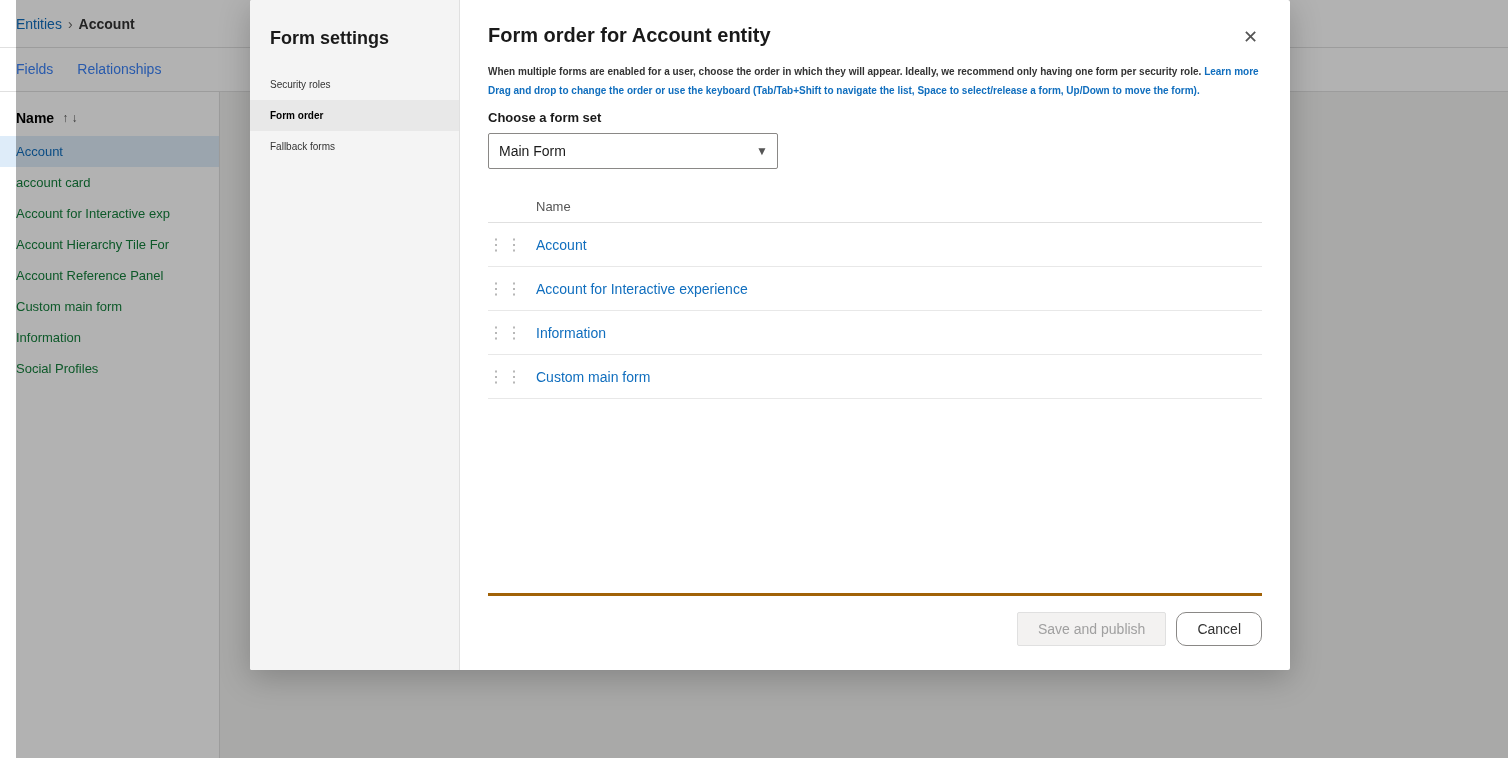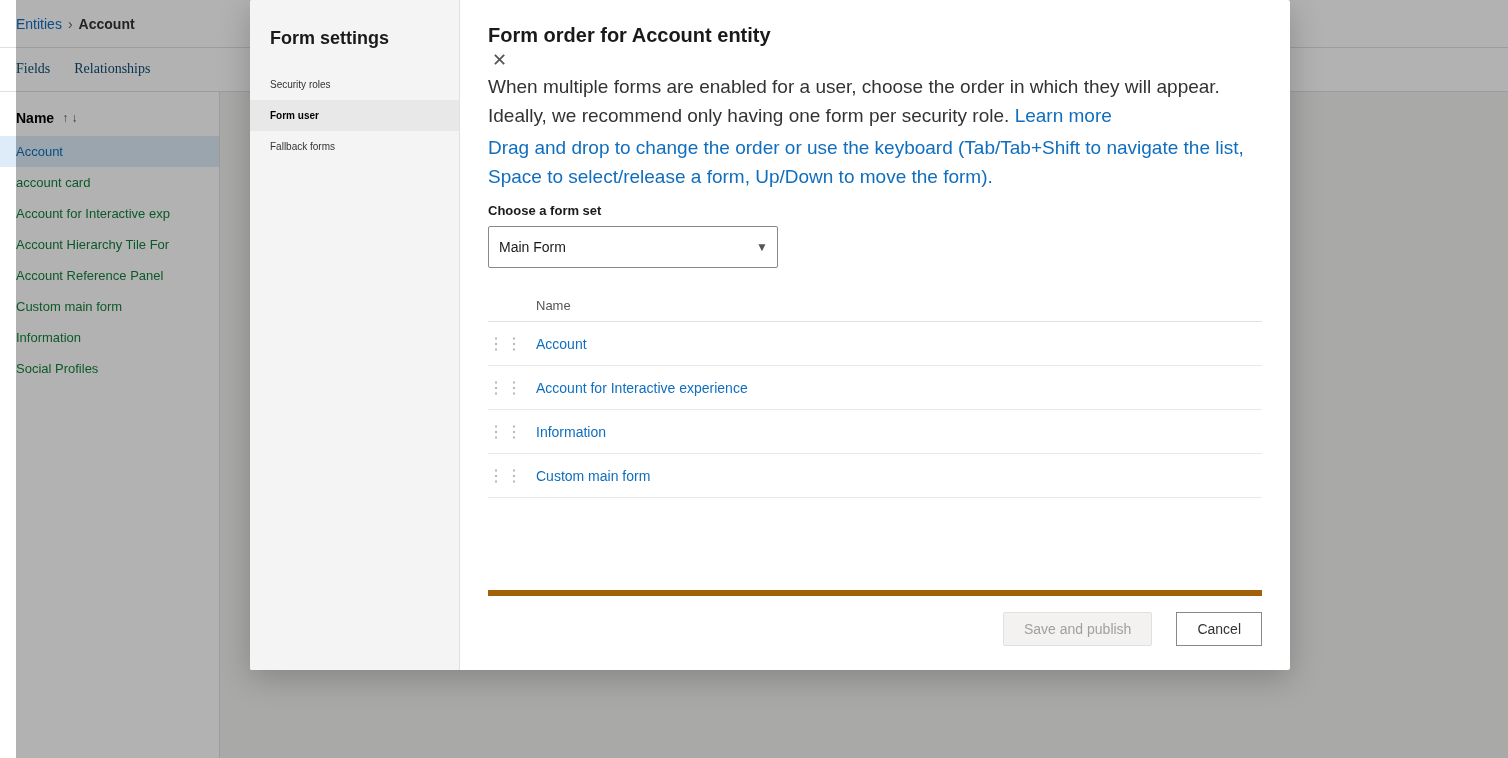--- a/index.html
+++ b/index.html
@@ -57,25 +57,24 @@
       height: 44px;
       display: flex;
       align-items: center;
       padding: 0 16px;
       border-bottom: 1px solid #e0e0e0;
       gap: 24px;
     }
 
     .subnav-item {
       font-size: 14px;
-      color: #0c4a6e;
+      color: #3b82f6;
       cursor: pointer;
       padding: 10px 0;
       border-bottom: 2px solid transparent;
-      font-family: Liberation Serif, serif;
     }
 
     .bg-content {
       display: flex;
       height: calc(758px - 92px);
     }
 
     .bg-sidebar {
       width: 220px;
       background: #fff;
@@ -167,44 +166,45 @@
       display: flex;
       flex-direction: column;
       padding: 24px 28px;
       overflow: hidden;
     }
 
     .dialog-header {
       display: flex;
       align-items: flex-start;
       justify-content: space-between;
-      flex-direction: column;
+      margin-bottom: 14px;
     }
 
     .dialog-title {
       font-size: 20px;
       font-weight: 600;
       color: #1a1a1a;
     }
 
     .close-btn {
       cursor: pointer;
       font-size: 18px;
       color: #555;
       background: none;
       border: none;
       padding: 4px;
       line-height: 1;
     }
 
     .dialog-description {
-      font-size: 19px;
+      font-size: 10px;
       color: #106ebe;
       line-height: 1.5;
       margin-bottom: 4px;
+      font-weight: bold;
     }
 
     .dialog-description span.black-text {
       color: #333;
     }
 
     .dialog-description a {
       color: #106ebe;
       text-decoration: none;
     }
@@ -221,21 +221,21 @@
       margin-bottom: 8px;
     }
 
     .select-wrapper {
       position: relative;
       display: inline-block;
     }
 
     .select-wrapper select {
       width: 290px;
-      height: 42px;
+      height: 36px;
       border: 1px solid #8a8886;
       background: #fff;
       padding: 0 10px;
       font-size: 14px;
       color: #1a1a1a;
       appearance: none;
       -webkit-appearance: none;
       cursor: pointer;
       border-radius: 2px;
     }
@@ -285,42 +285,42 @@
       color: #106ebe;
       cursor: pointer;
     }
 
     
     .dialog-footer {
       margin-top: auto;
       padding-top: 16px;
       display: flex;
       justify-content: flex-end;
-      gap: 24px;
-      border-top: 6px solid #a16207;
+      gap: 10px;
+      border-top: 3px solid #a16207;
     }
 
     .btn-save {
       background: #f3f2f1;
       color: #a0a0a0;
       border: 1px solid #e0e0e0;
       padding: 8px 20px;
       font-size: 14px;
       cursor: default;
       border-radius: 2px;
     }
 
     .btn-cancel {
       background: #fff;
       color: #333;
       border: 1px solid #8a8886;
       padding: 8px 20px;
       font-size: 14px;
       cursor: pointer;
-      border-radius: 0;
+      border-radius: 10px;
     }
 
     .content-area {
       flex: 1;
       overflow-y: auto;
     }
   </style>
 </head>
 <body>
 
@@ -355,21 +355,21 @@
     </div>
   </div>
 </div>
 
 <div class="overlay">
   <div class="dialog">
 
     <div class="dialog-left">
       <div class="dialog-left-title">Form settings</div>
       <div class="dialog-nav-item">Security roles</div>
-      <div class="dialog-nav-item active">Form user</div>
+      <div class="dialog-nav-item active">Form order</div>
       <div class="dialog-nav-item">Fallback forms</div>
     </div>
 
     <div class="dialog-right">
       <div class="dialog-header">
         <h2 class="dialog-title">Form order for Account entity</h2>
         <button class="close-btn">✕</button>
       </div>
 
       <div class="dialog-description">

